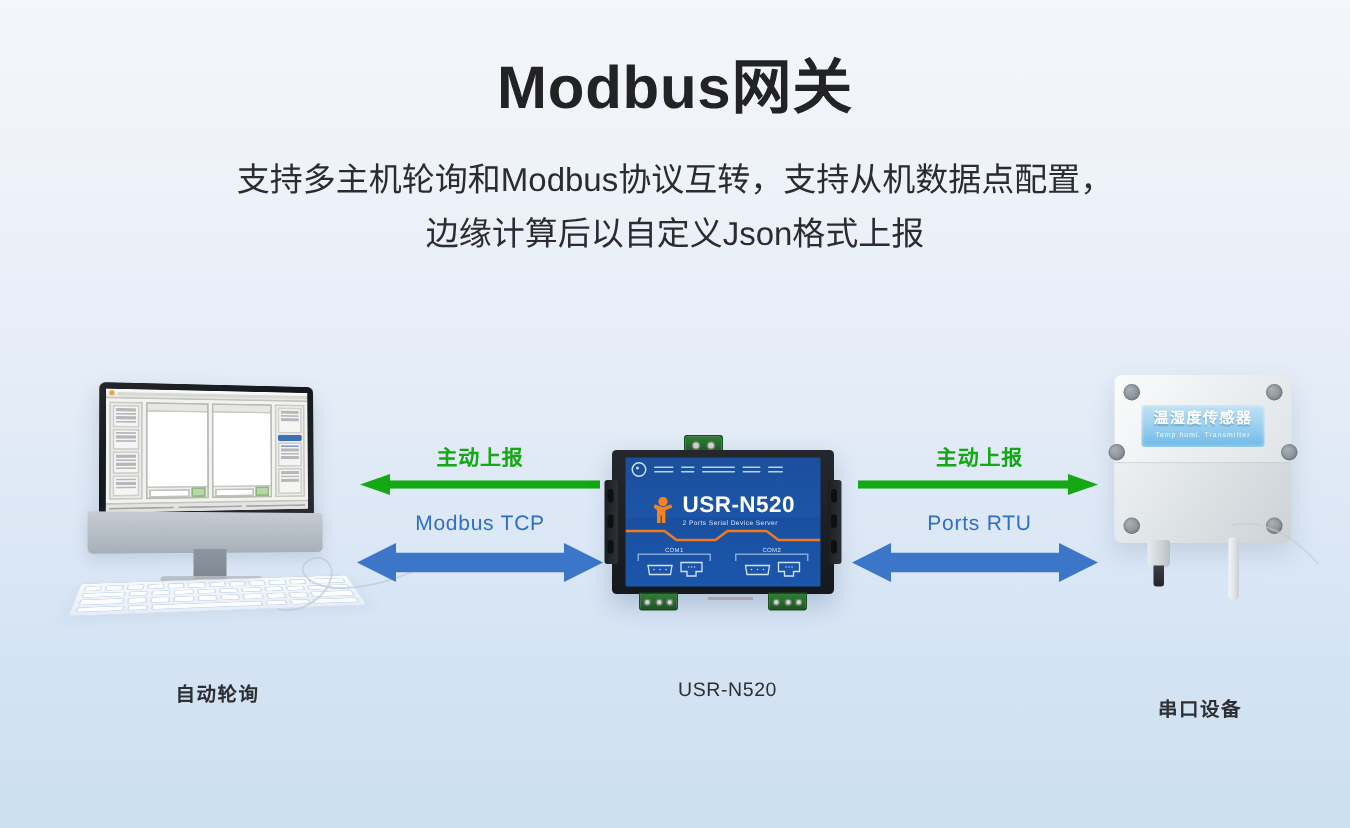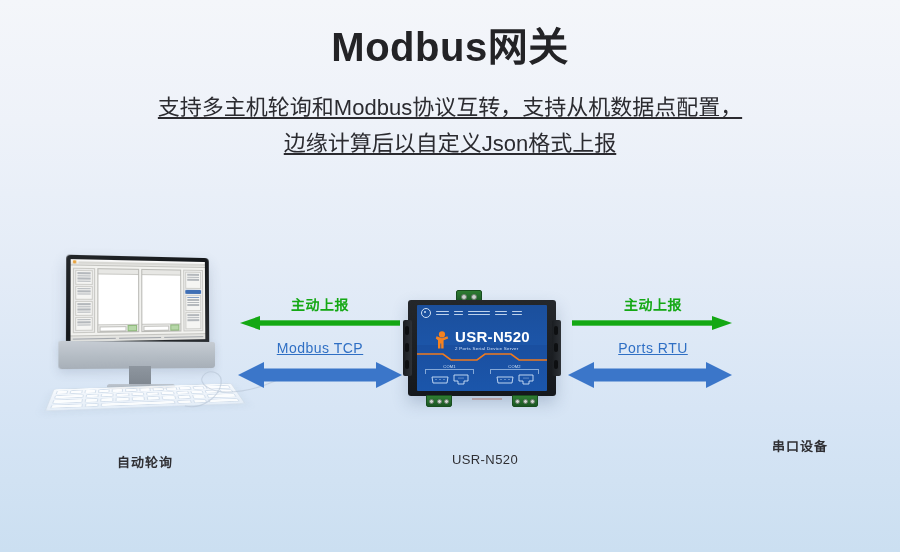--- a/index.html
+++ b/index.html
@@ -19,35 +19,34 @@
 
   
   .header {
     position: absolute;
     top: 0; left: 0;
     width: 900px;
     text-align: center;
   }
   .title {
     margin: 0;
-    padding-top: 24px;
+    padding-top: 36px;
     font-size: 40px;
     font-weight: 800;
     letter-spacing: 0.5px;
     color: #232326;
     line-height: 1.15;
   }
   .subtitle {
     margin: 0;
     padding-top: 20px;
     font-size: 22px;
     font-weight: 400;
     color: #2b2b30;
     line-height: 1.62;
-    text-decoration: underline;
   }
   .subtitle .line { display: block; }
 
   
   .stage {
     position: absolute;
     top: 240px; left: 0;
     width: 900px;
     height: 312px;
   }
@@ -563,27 +562,27 @@
 
   
   .arrow-label {
     position: absolute;
     font-size: 14px;
     white-space: nowrap;
     letter-spacing: .5px;
     text-align: center;
   }
   .arrow-label.green { color: #14a814; font-weight: 700; }
-  .arrow-label.blue  { color: #2f6fc4; font-weight: 400; text-decoration: underline; }
+  .arrow-label.blue  { color: #2f6fc4; font-weight: 400; }
   .arrow-svg { position: absolute; }
 
   
   .cap-left   { left: 95px;  top: 212px; width: 100px; font-weight: 700; }
   .cap-center { left: 425px; top: 212px; width: 120px; font-weight: 400; letter-spacing: .4px; }
-  .cap-right  { left: 745px; top: 196px; width: 110px; font-weight: 700; }
+  .cap-right  { left: 745px; top: 222px; width: 110px; font-weight: 700; }
 </style>
 </head>
 <body>
 
 <div class="header">
   <h1 class="title">Modbus网关</h1>
   <p class="subtitle">
     <span class="line">支持多主机轮询和Modbus协议互转，支持从机数据点配置，</span>
     <span class="line">边缘计算后以自定义Json格式上报</span>
   </p>
@@ -870,18 +869,38 @@
 
   <div>
     <div class="arrow-label blue" style="left:578px; top:100px; width:150px;">Ports RTU</div>
     <svg class="arrow-svg" style="left:568px; top:122px;" width="164" height="26" viewBox="0 0 164 26">
       <polygon points="0,13 26,0 26,26" fill="#3b76c9"></polygon>
       <polygon points="164,13 138,0 138,26" fill="#3b76c9"></polygon>
       <rect x="24" y="6.5" width="116" height="13" fill="#3b76c9"></rect>
     </svg>
   </div>
 
+  <div class="sensor-group">
+    <div class="sensor-body">
+      <div class="sensor-lid"></div>
+      <div class="sensor-label">
+        <span class="sensor-label-cn">温湿度传感器</span>
+        <span class="sensor-label-en">Temp.humi. Transmitter</span>
+      </div>
+      <i class="sensor-screw tl"></i>
+      <i class="sensor-screw tr"></i>
+      <i class="sensor-screw bl"></i>
+      <i class="sensor-screw br"></i>
+      <i class="sensor-screw ml"></i>
+      <i class="sensor-screw mr"></i>
+    </div>
+    <div class="sensor-gland"></div>
+    <div class="sensor-probe"></div>
+    <svg class="sensor-wire" viewBox="0 0 60 40">
+      <path d="M0,4 C20,0 40,10 58,30" fill="none" stroke="#c2ced9" stroke-width="1.2"></path>
+    </svg>
+  </div>
 
   <div class="caption cap-left">自动轮询</div>
   <div class="caption cap-center">USR-N520</div>
   <div class="caption cap-right">串口设备</div>
 
 </div>
 
 </body></html>

